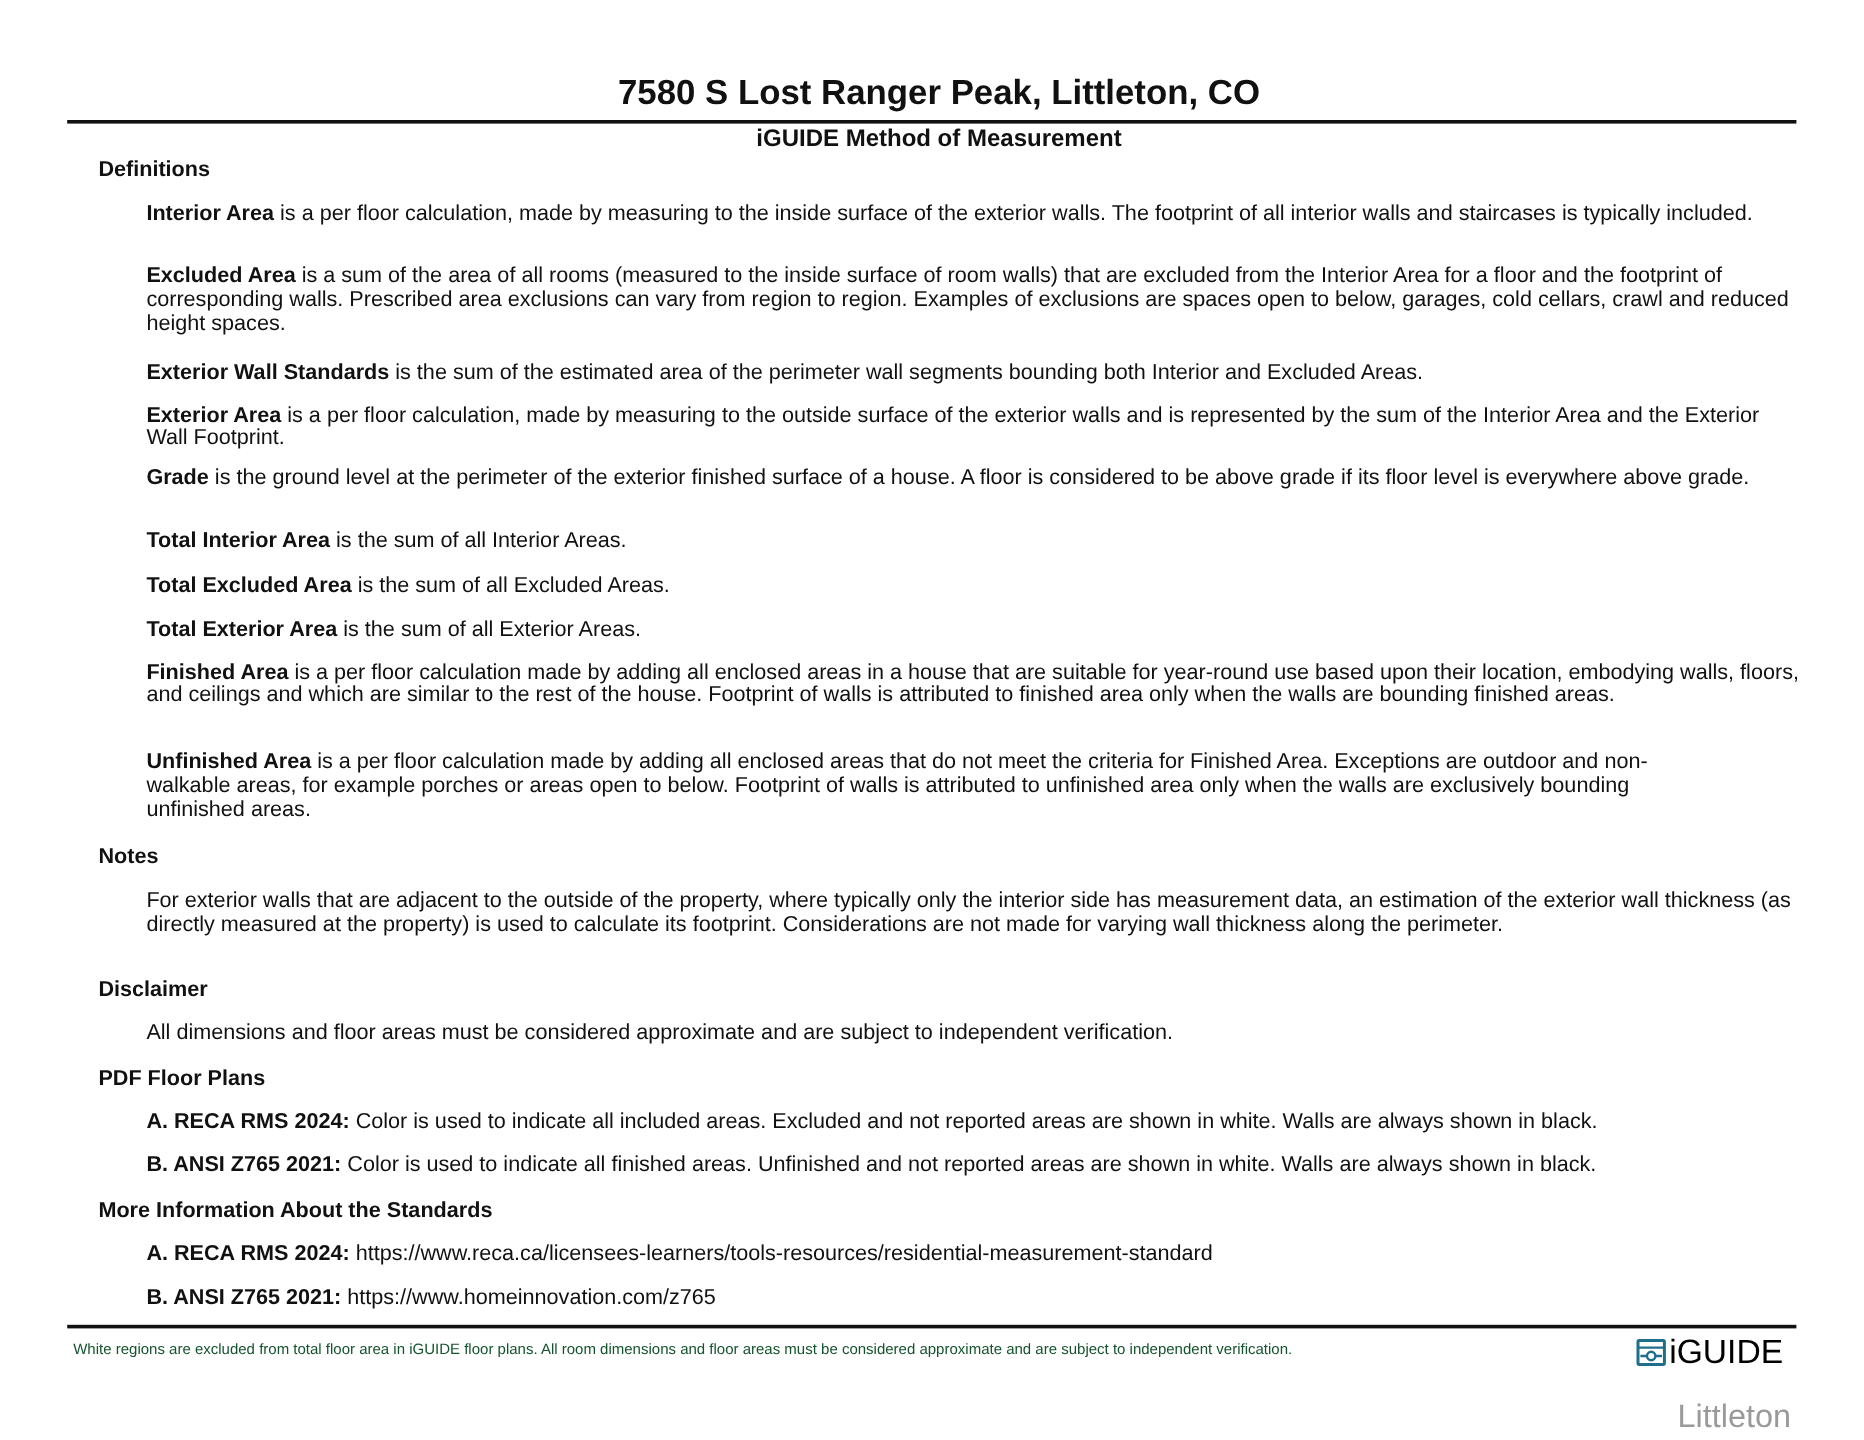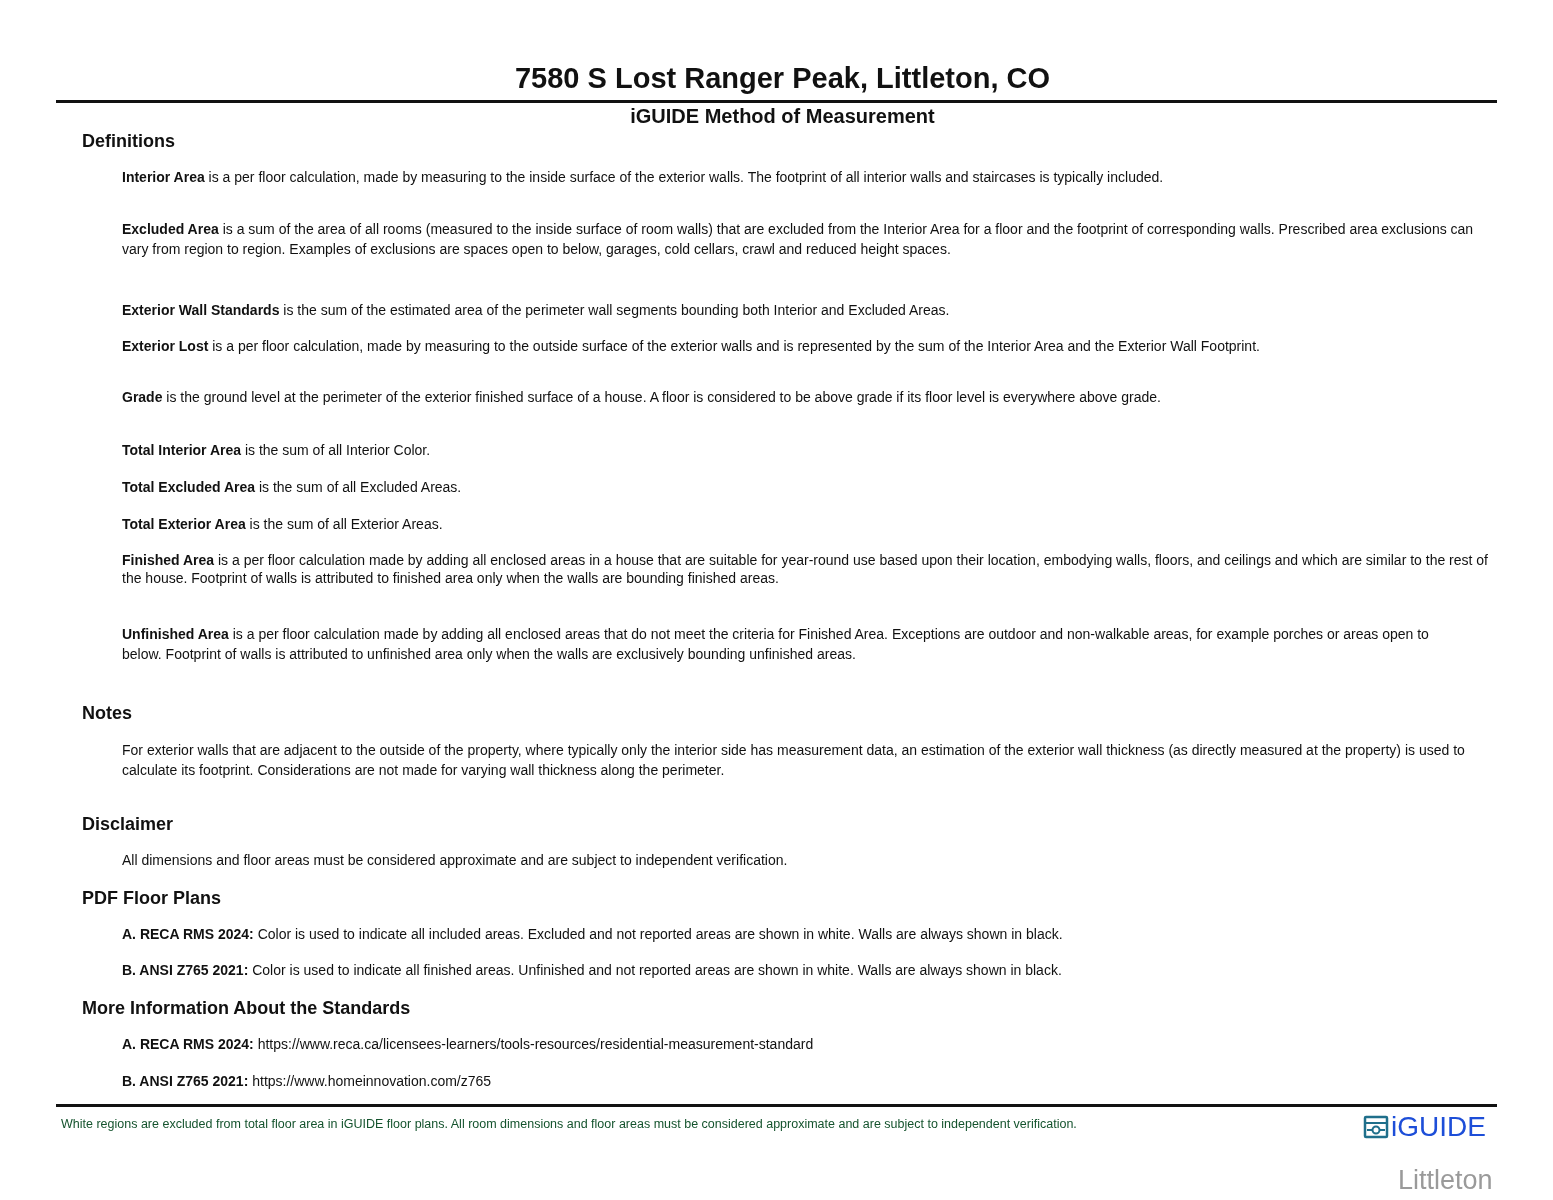--- a/index.html
+++ b/index.html
@@ -14,32 +14,32 @@
   .rule-top {
     position: absolute; left: 56px; width: 1441px; top: 100px; height: 3px; background: #111;
   }
   .subtitle {
     position: absolute; left: 0; width: 1565px; top: 104px;
     text-align: center; font-weight: bold; font-size: 20px; line-height: 24px;
   }
   .content { position: absolute; left: 0; top: 0; width: 1553px; }
   .h { position: absolute; left: 67px; font-weight: bold; font-size: 18px; line-height: 22px; margin-left: 15px; }
   .p {
-    position: absolute; left: 122px; width: 1380px; font-size: 14px; line-height: 18px;
+    position: absolute; left: 122px; width: 1380px; font-size: 18px; line-height: 18px;
   }
   .p b { font-weight: bold; }
   .rule-bottom {
     position: absolute; left: 56px; width: 1441px; top: 1104px; height: 3px; background: #111;
   }
   .footer-note {
     position: absolute; left: 61px; top: 1116px; font-size: 12.5px; line-height: 16px; color: #14532d;
   }
   .iguide-logo {
     position: absolute; left: 1363px; top: 1112px; height: 30px;
-    display: flex; align-items: center; color: #1d4ed8; font-size: 28px; line-height: 30px;
+    display: flex; align-items: center; color: #000000; font-size: 28px; line-height: 30px;
   }
   .iguide-logo svg { width: 26px; height: 24px; margin-right: 2px; }
   .recolorado {
     position: absolute; left: 1398px; top: 1164px; font-size: 27px; color: #9a9a9a; line-height: 32px;
   }
 </style>
 </head>
 <body>
 
 <div class="title">7580 S Lost Ranger Peak, Littleton, CO</div>
@@ -52,27 +52,27 @@
   <div class="p" style="top:168px">
     <b>Interior Area</b><span> is a per floor calculation, made by measuring to the inside surface of the exterior walls. The footprint of all interior walls and staircases is typically included.</span>
   </div>
   <div class="p" style="top:219px; line-height:20px">
     <b>Excluded Area</b><span> is a sum of the area of all rooms (measured to the inside surface of room walls) that are excluded from the Interior Area for a floor and the footprint of corresponding walls. Prescribed area exclusions can vary from region to region. Examples of exclusions are spaces open to below, garages, cold cellars, crawl and reduced height spaces.</span>
   </div>
   <div class="p" style="top:301px">
     <b>Exterior Wall Standards</b><span> is the sum of the estimated area of the perimeter wall segments bounding both Interior and Excluded Areas.</span>
   </div>
   <div class="p" style="top:337px">
-    <b>Exterior Lost</b><span> is a per floor calculation, made by measuring to the outside surface of the exterior walls and is represented by the sum of the Interior Area and the Exterior Wall Footprint.</span>
+    <b>Exterior Area</b><span> is a per floor calculation, made by measuring to the outside surface of the exterior walls and is represented by the sum of the Interior Area and the Exterior Wall Footprint.</span>
   </div>
   <div class="p" style="top:383px; line-height:28px">
     <b>Grade</b><span> is the ground level at the perimeter of the exterior finished surface of a house. A floor is considered to be above grade if its floor level is everywhere above grade.</span>
   </div>
   <div class="p" style="top:441px">
-    <b>Total Interior Area</b><span> is the sum of all Interior Color.</span>
+    <b>Total Interior Area</b><span> is the sum of all Interior Areas.</span>
   </div>
   <div class="p" style="top:478px">
     <b>Total Excluded Area</b><span> is the sum of all Excluded Areas.</span>
   </div>
   <div class="p" style="top:515px">
     <b>Total Exterior Area</b><span> is the sum of all Exterior Areas.</span>
   </div>
   <div class="p" style="top:551px; width:1385px">
     <b>Finished Area</b><span> is a per floor calculation made by adding all enclosed areas in a house that are suitable for year-round use based upon their location, embodying walls, floors, and ceilings and which are similar to the rest of the house. Footprint of walls is attributed to finished area only when the walls are bounding finished areas.</span>
   </div>

